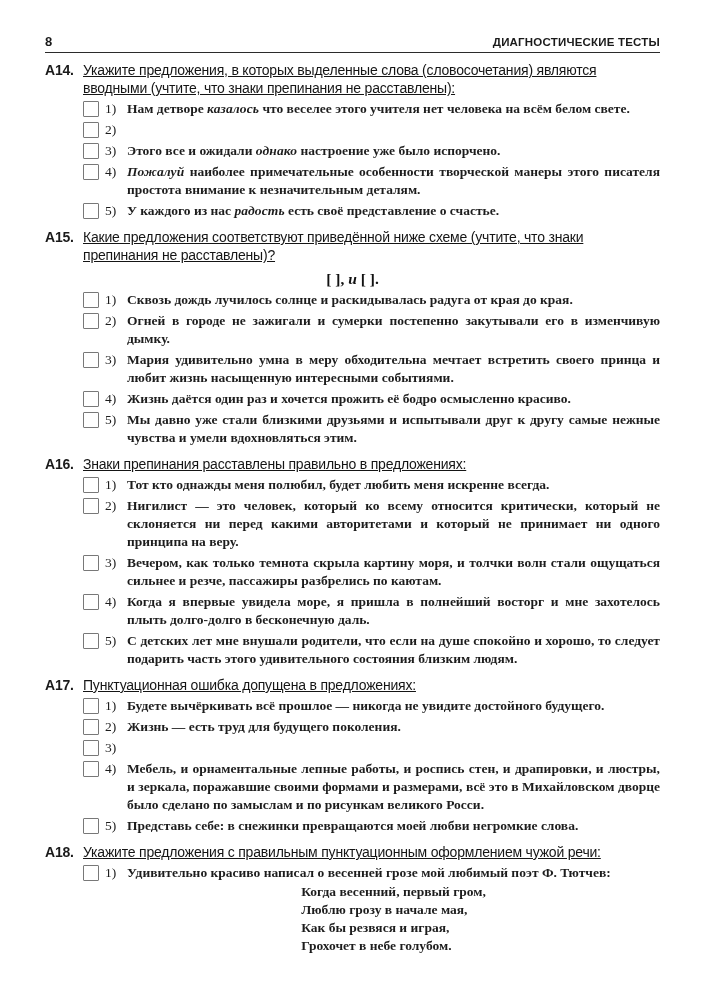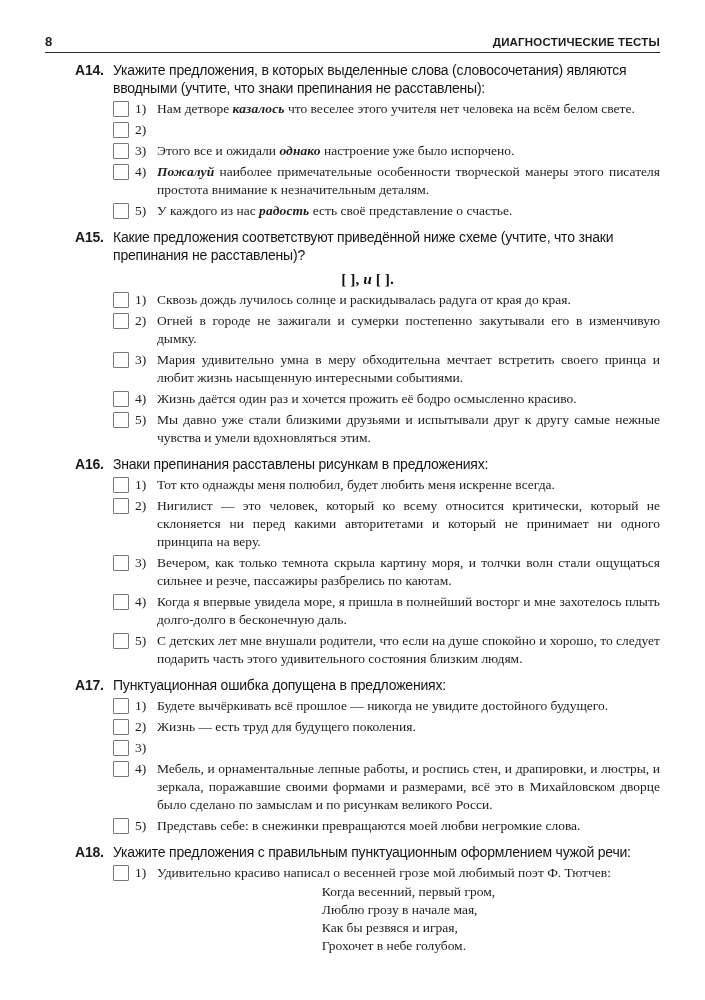--- a/index.html
+++ b/index.html
@@ -31,36 +31,37 @@
     font-weight: 700;
     font-size: 11.5px;
     letter-spacing: 0.2px;
     text-align: center;
   }
   .rule {
     border: none;
     border-top: 1.6px solid #2b2b2b;
     margin: 3px 0 0 0;
   }
-  .question { margin-top: 8px; margin-left: 30px; }
+  .question { margin-top: 8px; }
   .q-head { display: flex; }
   .q-id {
     flex: none;
     width: 38px;
     font-weight: 700;
     font-size: 14px;
     line-height: 18px;
     letter-spacing: -0.2px;
   }
   .q-text {
     flex: 1;
     font-size: 14px;
     line-height: 18px;
     letter-spacing: -0.2px;
     color: #151515;
+    text-decoration: underline;
   }
   .schema {
     text-align: center;
     font-family: "Liberation Serif", serif;
     font-weight: 700;
     font-size: 15.5px;
     line-height: 18px;
     margin: 6px 0 2px 0;
     color: #111;
   }
@@ -79,21 +80,21 @@
     flex: none;
     box-sizing: border-box;
     width: 16px; height: 16px;
     border: 1px solid #787878;
     border-radius: 1px;
     background: #fff;
     margin-right: 6px;
     margin-top: 1px;
   }
   .opt-num { flex: none; width: 22px; }
-  .opt-text { flex: 1; text-align: justify; }
+  .opt-text { flex: 1; text-align: justify; font-weight: bold; }
   .opt-text b i, .opt-text i b { letter-spacing: 0.1px; }
   .poem {
     width: fit-content;
     margin: 1px auto 0 auto;
     text-align: left;
   }
   .poem-line { display: block; }
 </style>
 </head>
 <body>
@@ -163,21 +164,21 @@
         </div>
         <div class="option">
           <span class="checkbox"></span>
           <span class="opt-num">5)</span>
           <div class="opt-text">Мы давно уже стали близкими друзьями и испытывали друг к другу самые нежные чувства и умели вдохновляться этим.</div>
         </div>
       </section>
       <section class="question">
         <div class="q-head">
           <span class="q-id">А16.</span>
-          <div class="q-text">Знаки препинания расставлены рисункам в предложениях:</div>
+          <div class="q-text">Знаки препинания расставлены правильно в предложениях:</div>
         </div>
         <div class="option">
           <span class="checkbox"></span>
           <span class="opt-num">1)</span>
           <div class="opt-text">Тот кто однажды меня полюбил, будет любить меня искренне всегда.</div>
         </div>
         <div class="option">
           <span class="checkbox"></span>
           <span class="opt-num">2)</span>
           <div class="opt-text">Нигилист — это человек, который ко всему относится критически, который не склоняется ни перед какими авторитетами и который не принимает ни одного принципа на веру.</div>

